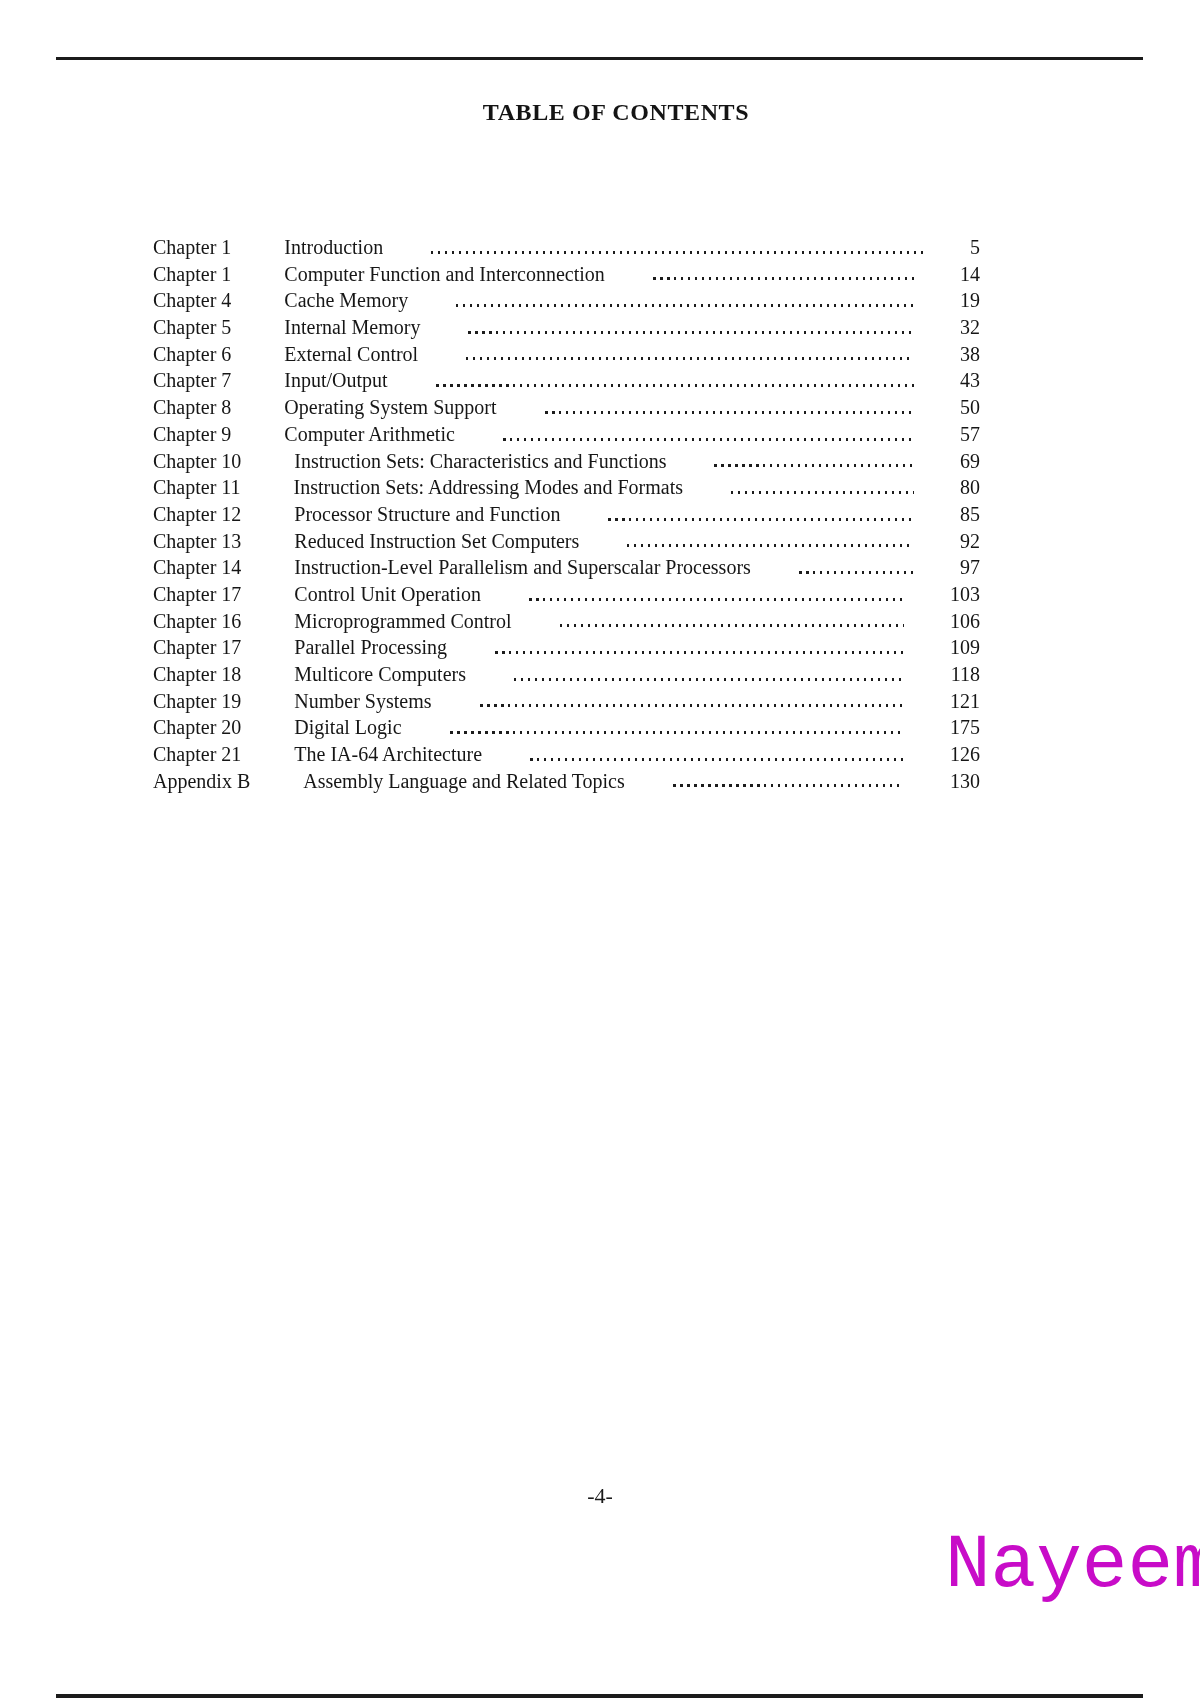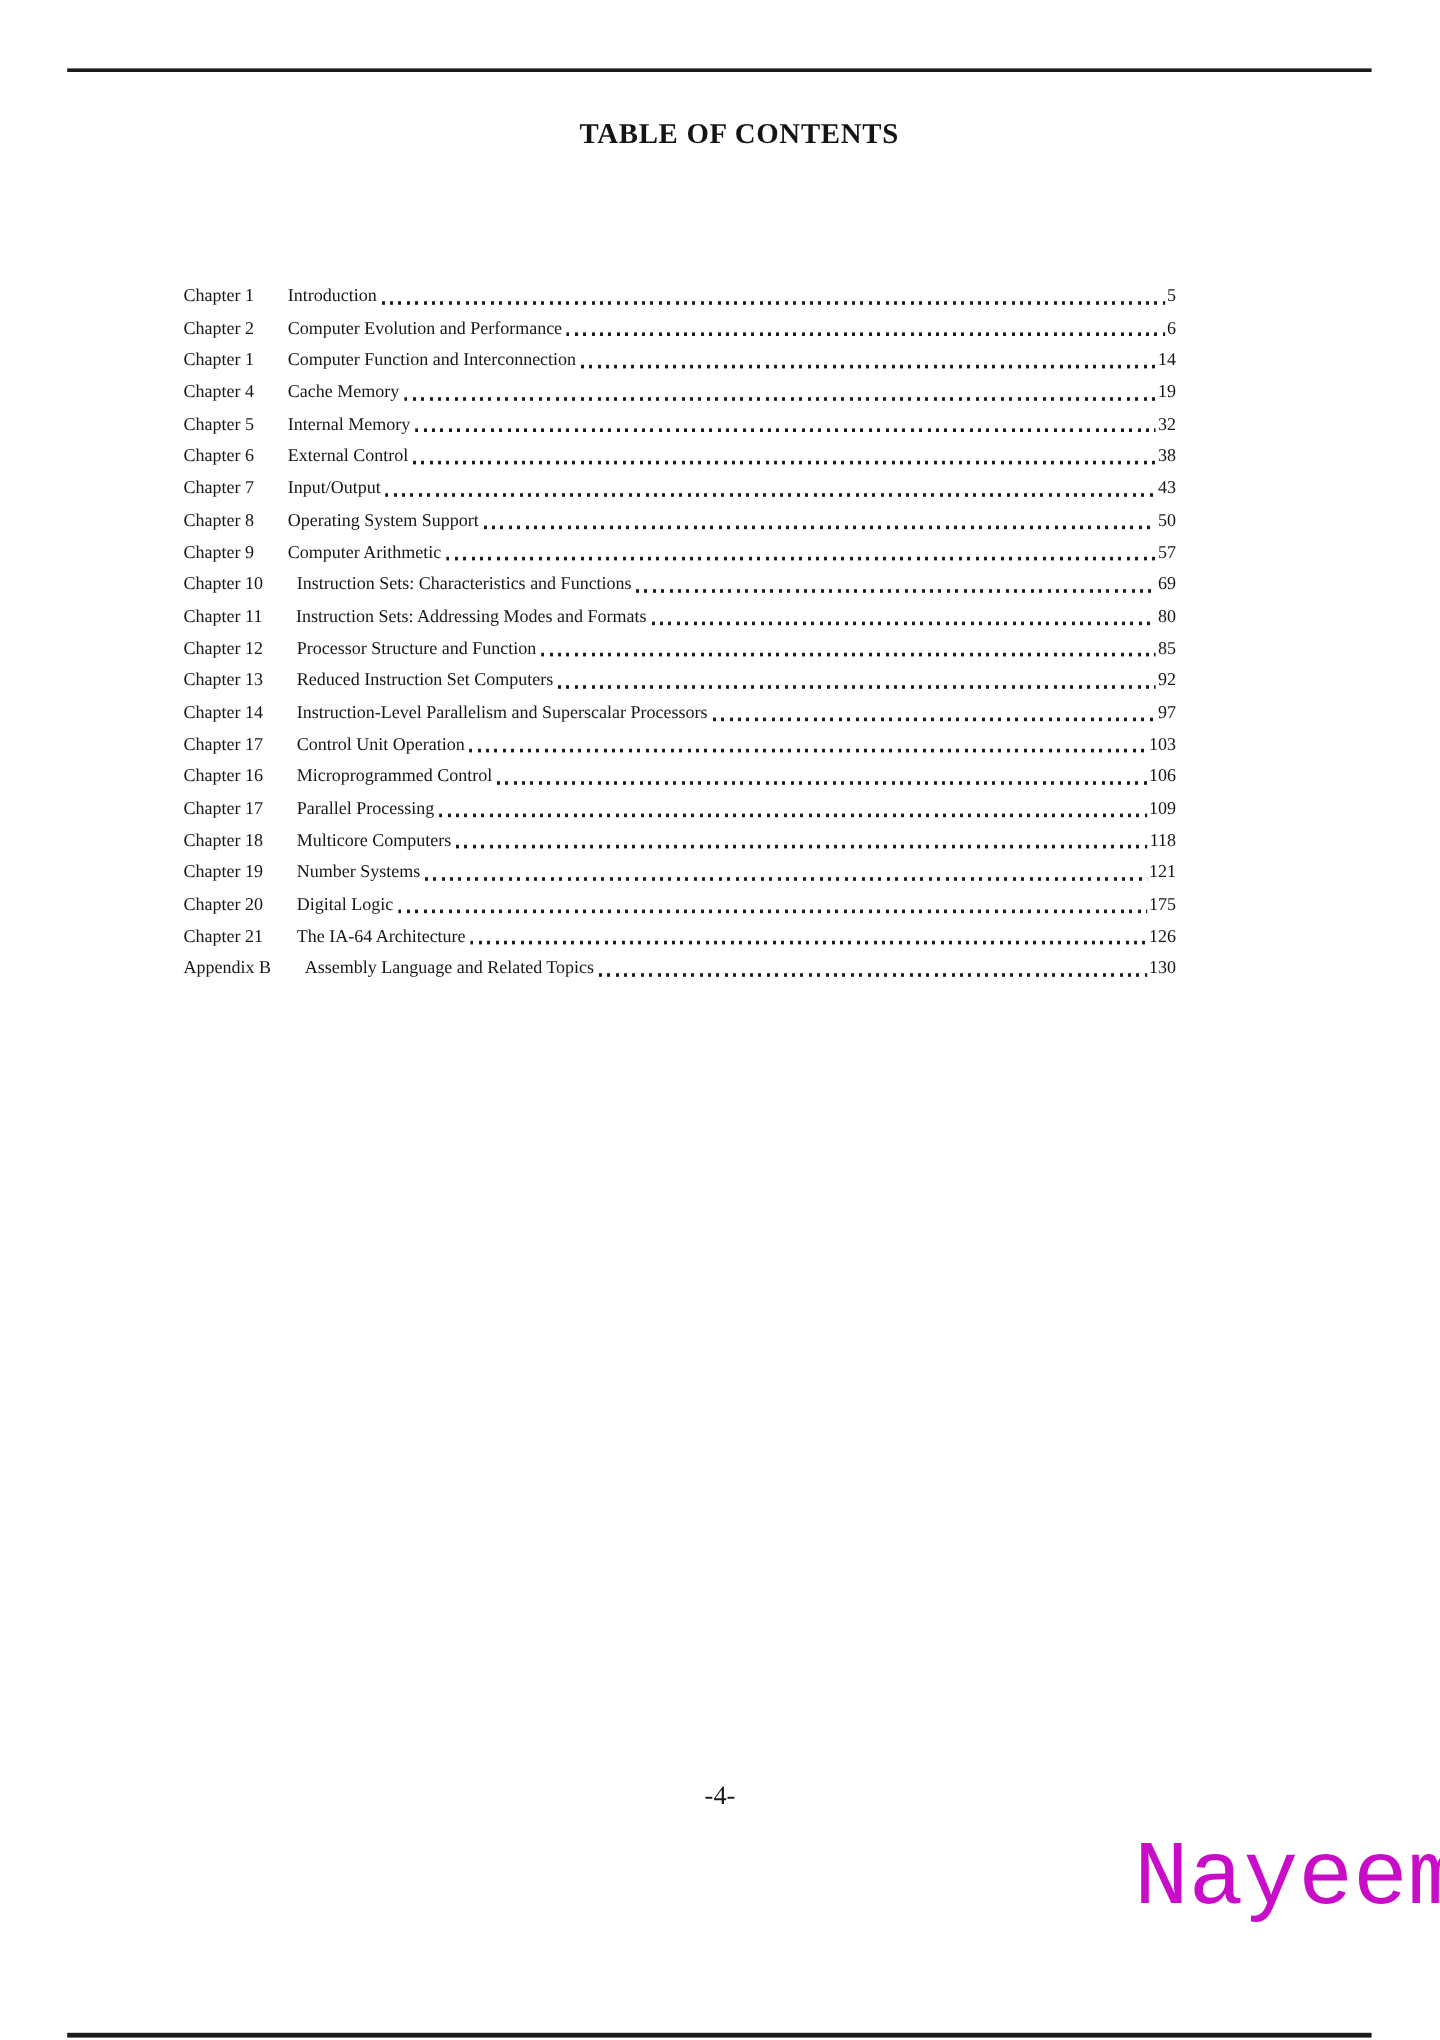--- a/index.html
+++ b/index.html
@@ -41,29 +41,30 @@
     position: absolute;
     top: 234px;
     left: 153px;
     width: 827px; 
   }
   .toc-row {
     display: flex;
     align-items: baseline;
     height: 26.7px;
     line-height: 26.7px;
-    font-size: 15px;
+    font-size: 20px;
     white-space: nowrap;
+    gap: 44px;
   }
   .toc-label {
     flex: 0 0 auto;
   }
   .toc-title {
     flex: 0 0 auto;
-    margin-left: 28px;
+    margin-left: 9px;
     text-align: center;
   }
   .toc-dots {
     flex: 1 1 auto;
     align-self: flex-end;
     height: 3px;
     margin: 0 2px 7px 4px;
     background-image: repeating-linear-gradient(
       to right,
       #1c1c1c 0px, #1c1c1c 2.5px,
@@ -103,26 +104,20 @@
 <div class="doc-title">TABLE OF CONTENTS</div>
 
 <div class="toc" id="toc">
   <div class="toc-row">
     <span class="toc-label">Chapter 1</span>
     <span class="toc-title">Introduction</span>
     <span class="toc-dots"></span>
     <span class="toc-page">5</span>
   </div>
 
-  <div class="toc-row">
-    <span class="toc-label">Chapter 2</span>
-    <span class="toc-title">Computer Evolution and Performance</span>
-    <span class="toc-dots"></span>
-    <span class="toc-page">6</span>
-  </div>
 
   <div class="toc-row">
     <span class="toc-label">Chapter 1</span>
     <span class="toc-title">Computer Function and Interconnection</span>
     <span class="toc-dots"></span>
     <span class="toc-page">14</span>
   </div>
 
   <div class="toc-row">
     <span class="toc-label">Chapter 4</span>

